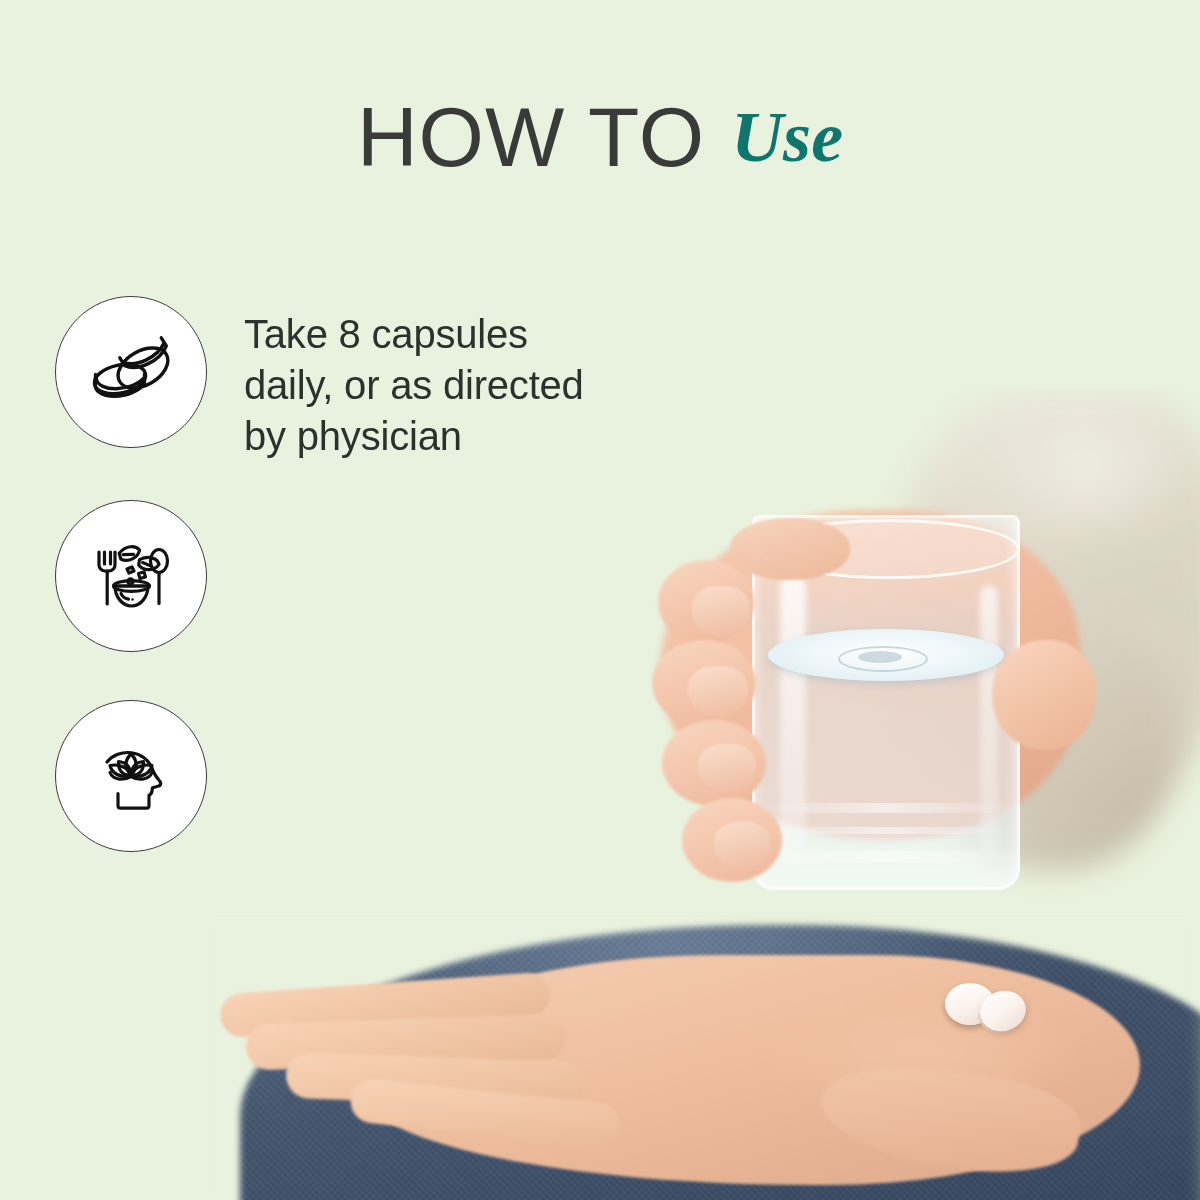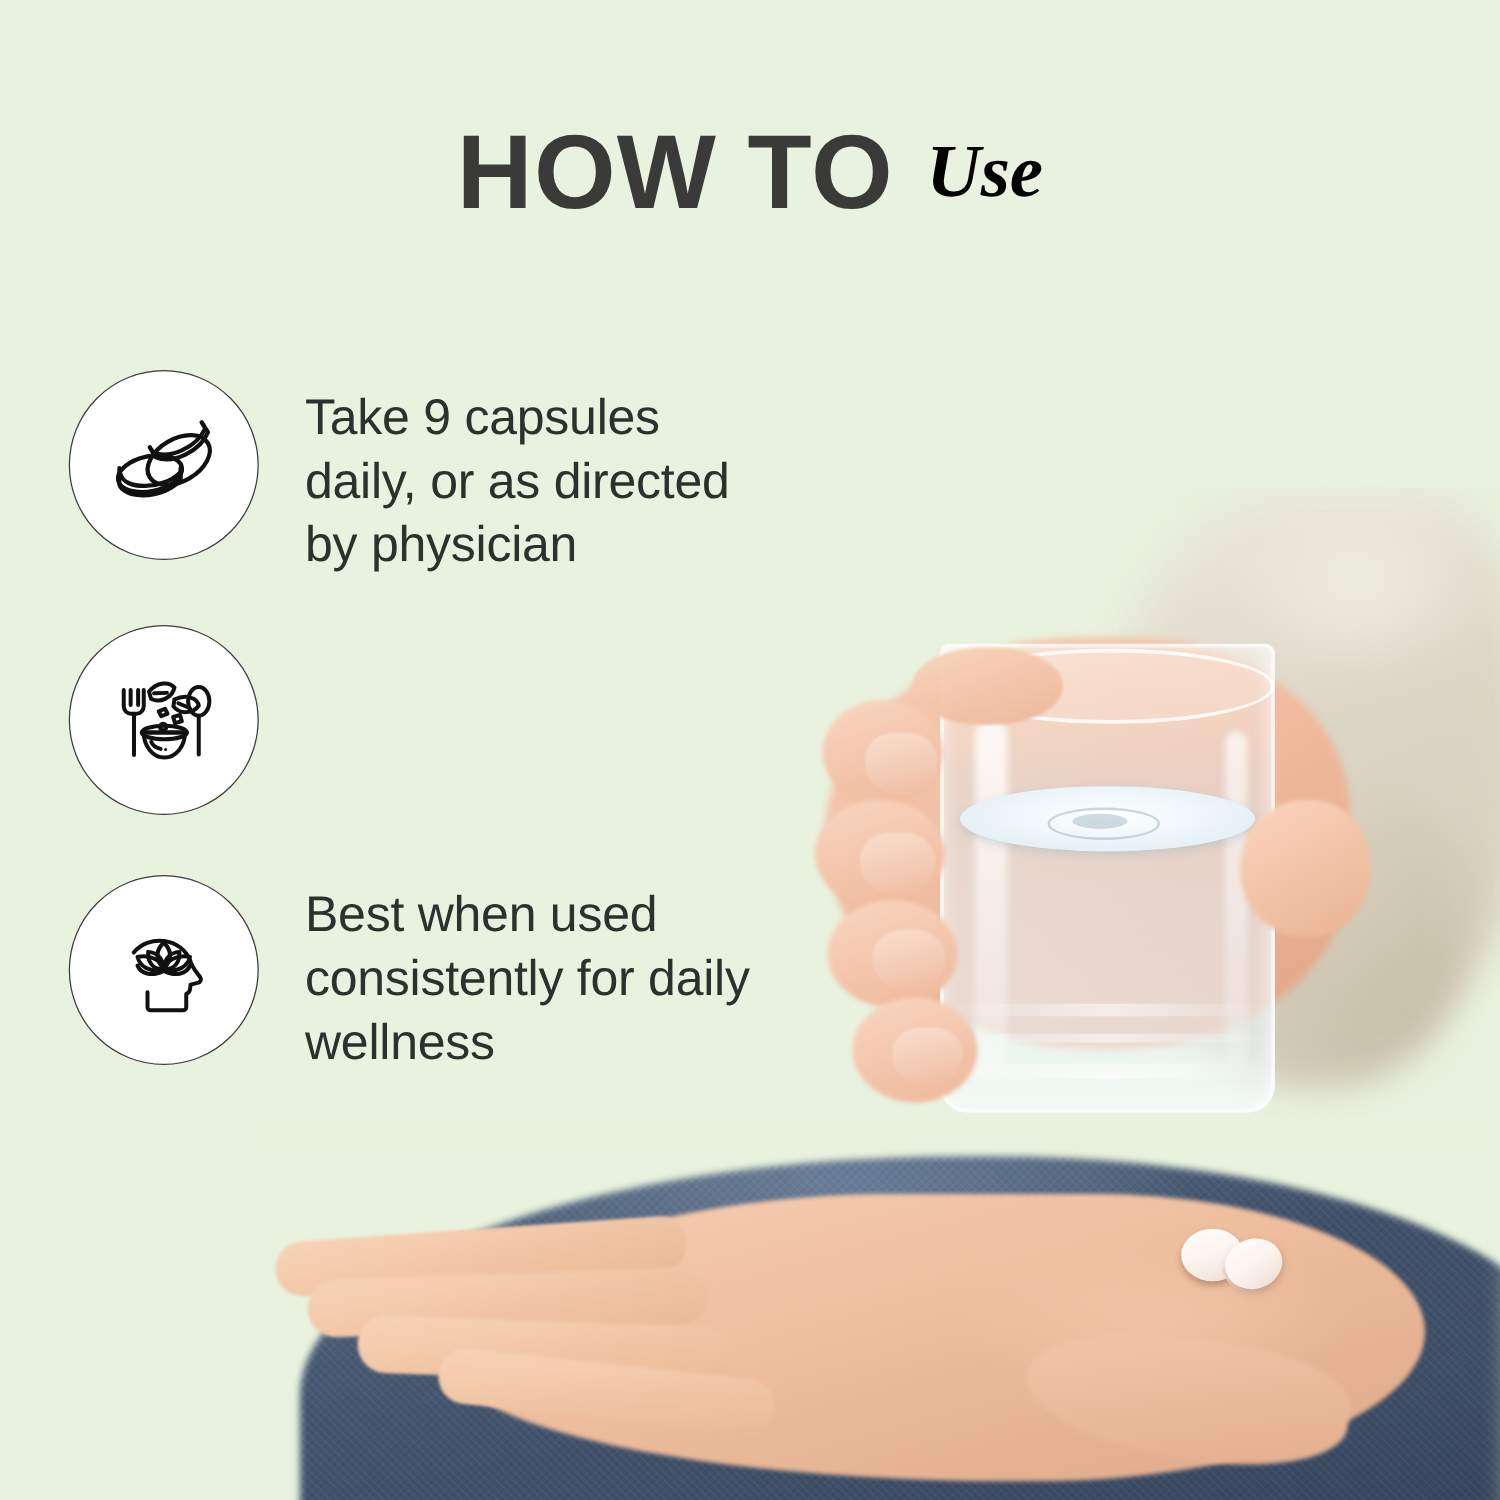--- a/index.html
+++ b/index.html
@@ -10,27 +10,27 @@
   }
   .canvas{position:relative;width:1200px;height:1200px;background:#e9f2de;overflow:hidden;}
 
   
   .title{
     position:absolute;left:0;top:95px;width:1200px;
     text-align:center;white-space:nowrap;line-height:1;
   }
   .title .t1{
     font-family:"Liberation Sans", sans-serif;
-    font-size:84px;font-weight:700;letter-spacing:1px;
+    font-size:84px;font-weight:400;letter-spacing:1px;
     color:#3a3a38;vertical-align:middle;
   }
   .title .t2{
     font-family:"Liberation Serif", serif;
-    font-size:60px;font-weight:700;font-style:italic;
-    color:#000000;vertical-align:middle;margin-left:26px;
+    font-size:72px;font-weight:700;font-style:italic;
+    color:#0f766e;vertical-align:middle;margin-left:26px;
   }
 
   
   .rows{position:absolute;left:0;top:0;width:1200px;height:1200px;}
   .row{position:absolute;display:flex;align-items:flex-start;}
   .row1{left:55px;top:296px;}
   .row2{left:55px;top:500px;}
   .row3{left:55px;top:700px;}
 
   .icon-circle{
@@ -287,21 +287,21 @@
 
           <ellipse cx="37" cy="55" rx="26" ry="14" transform="rotate(-12 37 55)"></ellipse>
           <path d="M12.5 50.5 v9 a26 14 -12 0 0 49 0 v-9"></path>
           <path d="M13.5 55.5 a26 14 -12 0 0 47 -1"></path>
 
           <ellipse cx="60" cy="44" rx="27" ry="17" transform="rotate(-30 60 44)"></ellipse>
           <path d="M36.8 33.8 l5 8 a27 17 -30 0 0 41.5 -20 l-5 -8"></path>
           <path d="M40 38 a27 17 -30 0 0 41 -19"></path>
         </svg>
       </div>
-      <div class="row-text">Take 9 capsules
+      <div class="row-text">Take 8 capsules
 daily, or as directed
 by physician</div>
     </div>
 
     <div class="row row2">
       <div class="icon-circle">
         <svg width="96" height="96" viewBox="0 0 96 96" fill="none" stroke="#111" stroke-width="3.2" stroke-linecap="round" stroke-linejoin="round">
 
           <path d="M16 24 v13 a6 6 0 0 0 6 6 h4 a6 6 0 0 0 6 -6 v-13"></path>
           <path d="M21.5 24 v12 M27.5 24 v12"></path>
@@ -336,19 +336,16 @@
                    c-.5 4 -.5 6.5 -3.5 7.5 l0 10.5 a2.5 2.5 0 0 1 -2.5 2.5 h-26 a2.5 2.5 0 0 1 -2.5 -2.5 v-12"></path>
 
           <path d="M48 26 c6 6 7.5 13 0 21 c-7.5 -8 -6 -15 0 -21 z"></path>
           <path d="M48 47 c-8 1 -13 -4.5 -12.5 -13.5 c7.5 .5 12 5.5 12.5 13.5 z"></path>
           <path d="M48 47 c8 1 13 -4.5 12.5 -13.5 c-7.5 .5 -12 5.5 -12.5 13.5 z"></path>
           <path d="M48 48 c-11 2 -19 -2.5 -21 -10.5 c10 -2 19 2.5 21 10.5 z"></path>
           <path d="M48 48 c11 2 19 -2.5 21 -10.5 c-10 -2 -19 2.5 -21 10.5 z"></path>
           <path d="M27 44.5 c2.5 6 11 9.5 21 4 c10 5.5 18.5 2 21 -4"></path>
         </svg>
       </div>
-      <div class="row-text">Best when used
-consistently for daily
-wellness</div>
     </div>
 
   </div>
 </div>
 
 </body></html>

